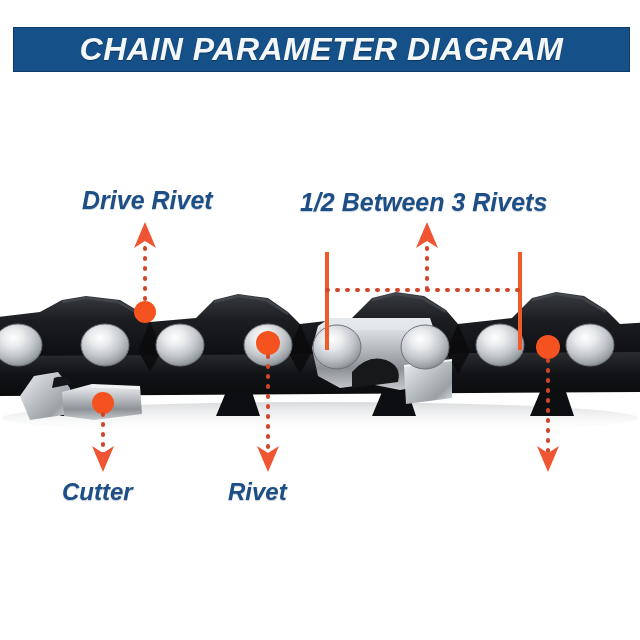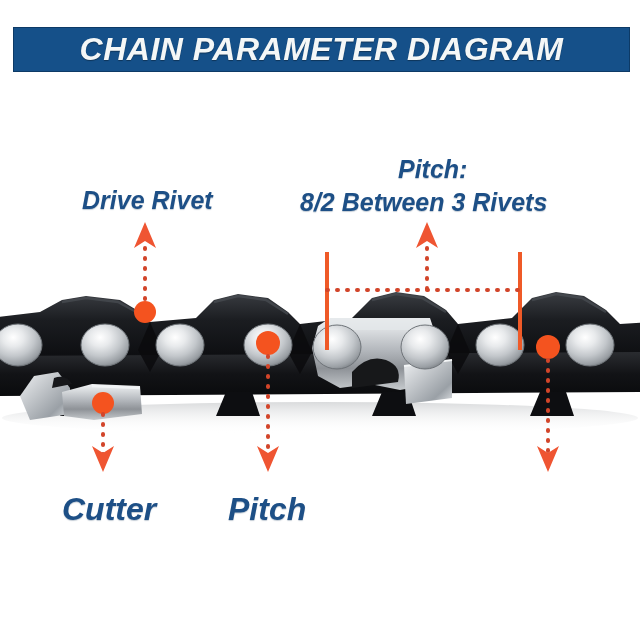--- a/index.html
+++ b/index.html
@@ -38,21 +38,21 @@
   .label{
     position:absolute;
     color:#1d4f86;
     font-family:"Liberation Sans", sans-serif;
     font-weight:bold;
     font-style:italic;
     white-space:nowrap;
     text-shadow:0 1px 1px rgba(120,140,160,.45);
   }
   .label.lg{font-size:25px;}
-  .label.md{font-size:32px;margin-top:13px;}
+  .label.md{font-size:24px;}
 
   #lbl-drive-link{left:82px; top:186px;}
   #lbl-pitch-1{left:398px; top:155px;}
   #lbl-pitch-2{left:300px; top:188px;}
   #lbl-cutter{left:62px; top:478px;}
   #lbl-rivet{left:228px; top:478px;}
   #lbl-tie-strap{left:494px; top:478px;}
 </style>
 </head>
 <body>
@@ -182,22 +182,21 @@
       <polygon points="548,472 537,446 548,453 559,446" fill="#ef5532"></polygon>
     </g>
   </svg>
 
   <div class="banner">
     <span class="banner-text">CHAIN PARAMETER DIAGRAM</span>
   </div>
 
   <div class="label lg" id="lbl-drive-link">Drive Rivet</div>
 
-  <div class="label lg" id="lbl-pitch-1">Pitch:</div>
-
-  <div class="label lg" id="lbl-pitch-2">8/2 Between 3 Rivets</div>
+
+  <div class="label lg" id="lbl-pitch-2">1/2 Between 3 Rivets</div>
 
   <div class="label md" id="lbl-cutter">Cutter</div>
 
-  <div class="label md" id="lbl-rivet">Pitch</div>
+  <div class="label md" id="lbl-rivet">Rivet</div>
 
 
 </div>
 
 </body></html>

